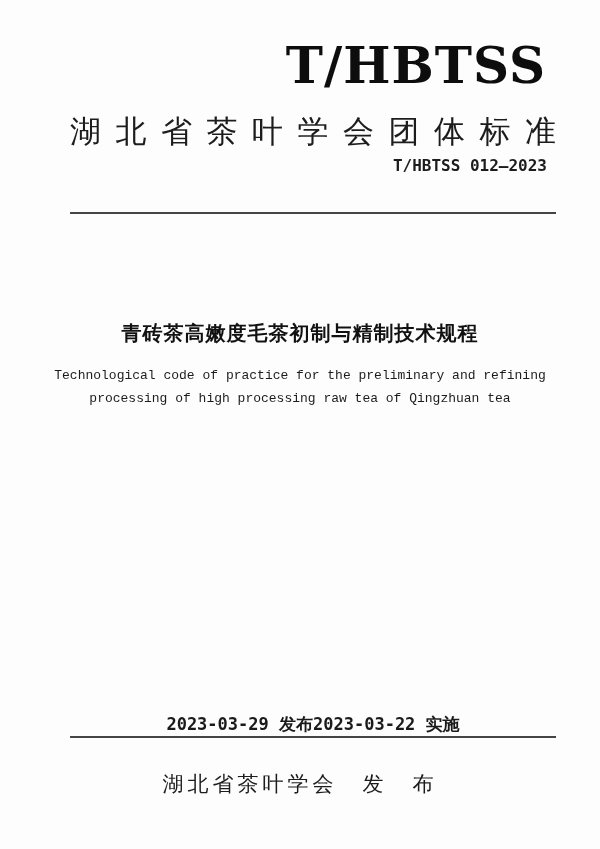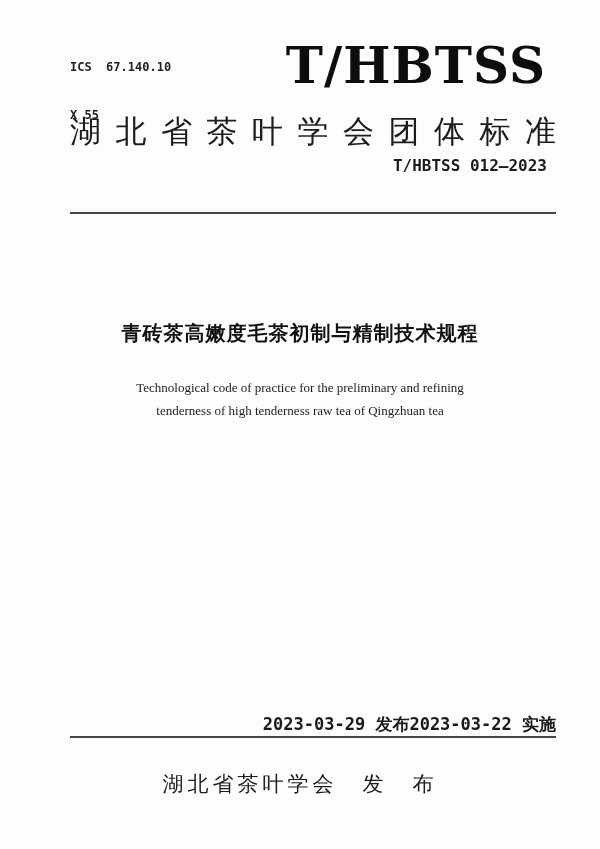--- a/index.html
+++ b/index.html
@@ -78,35 +78,35 @@
     text-align: center;
     font-size: 20px;
     font-weight: 700;
     letter-spacing: 1px;
     color: #111;
   }
   .title-en {
     position: absolute;
     left: 40px;
     right: 40px;
-    top: 376px;
+    top: 364px;
     text-align: center;
-    font-family: Liberation Serif, serif;
+    font-family: Liberation Mono, monospace;
     font-size: 13px;
     font-weight: 500;
     line-height: 23px;
     color: #1c1c1c;
   }
   .date-row {
     position: absolute;
     left: 70px;
     right: 44px;
     top: 713px;
     display: flex;
-    justify-content: flex-end;
+    justify-content: center;
     font-family: "DejaVu Sans Mono", "Liberation Mono", monospace;
     font-size: 17px;
     font-weight: 600;
     line-height: 22px;
     color: #1a1a1a;
   }
   .publisher {
     position: absolute;
     left: 0;
     width: 100%;
@@ -117,24 +117,20 @@
     letter-spacing: 4px;
     white-space: pre;
     color: #1c1c1c;
   }
 </style>
 </head>
 <body>
 
 <div class="page">
 
-  <div class="ics-block">
-    <div>ICS  67.140.10</div>
-    <div>X 55</div>
-  </div>
 
   <div class="logo">T/HBTSS</div>
 
   <div class="org-title">
       <span>湖</span>
       <span>北</span>
       <span>省</span>
       <span>茶</span>
       <span>叶</span>
       <span>学</span>
@@ -146,21 +142,21 @@
     </div>
 
   <div class="std-number">T/HBTSS 012—2023</div>
 
   <div class="rule rule-top"></div>
 
   <div class="title-cn">青砖茶高嫩度毛茶初制与精制技术规程</div>
 
   <div class="title-en">
     <div>Technological code of practice for the preliminary and refining</div>
-    <div>tenderness of high tenderness raw tea of Qingzhuan tea</div>
+    <div>processing of high processing raw tea of Qingzhuan tea</div>
   </div>
 
   <div class="date-row">
     <span>2023-03-29 发布</span>
     <span>2023-03-22 实施</span>
   </div>
 
   <div class="rule rule-bottom"></div>
 
   <div class="publisher">湖北省茶叶学会　发　布</div>

